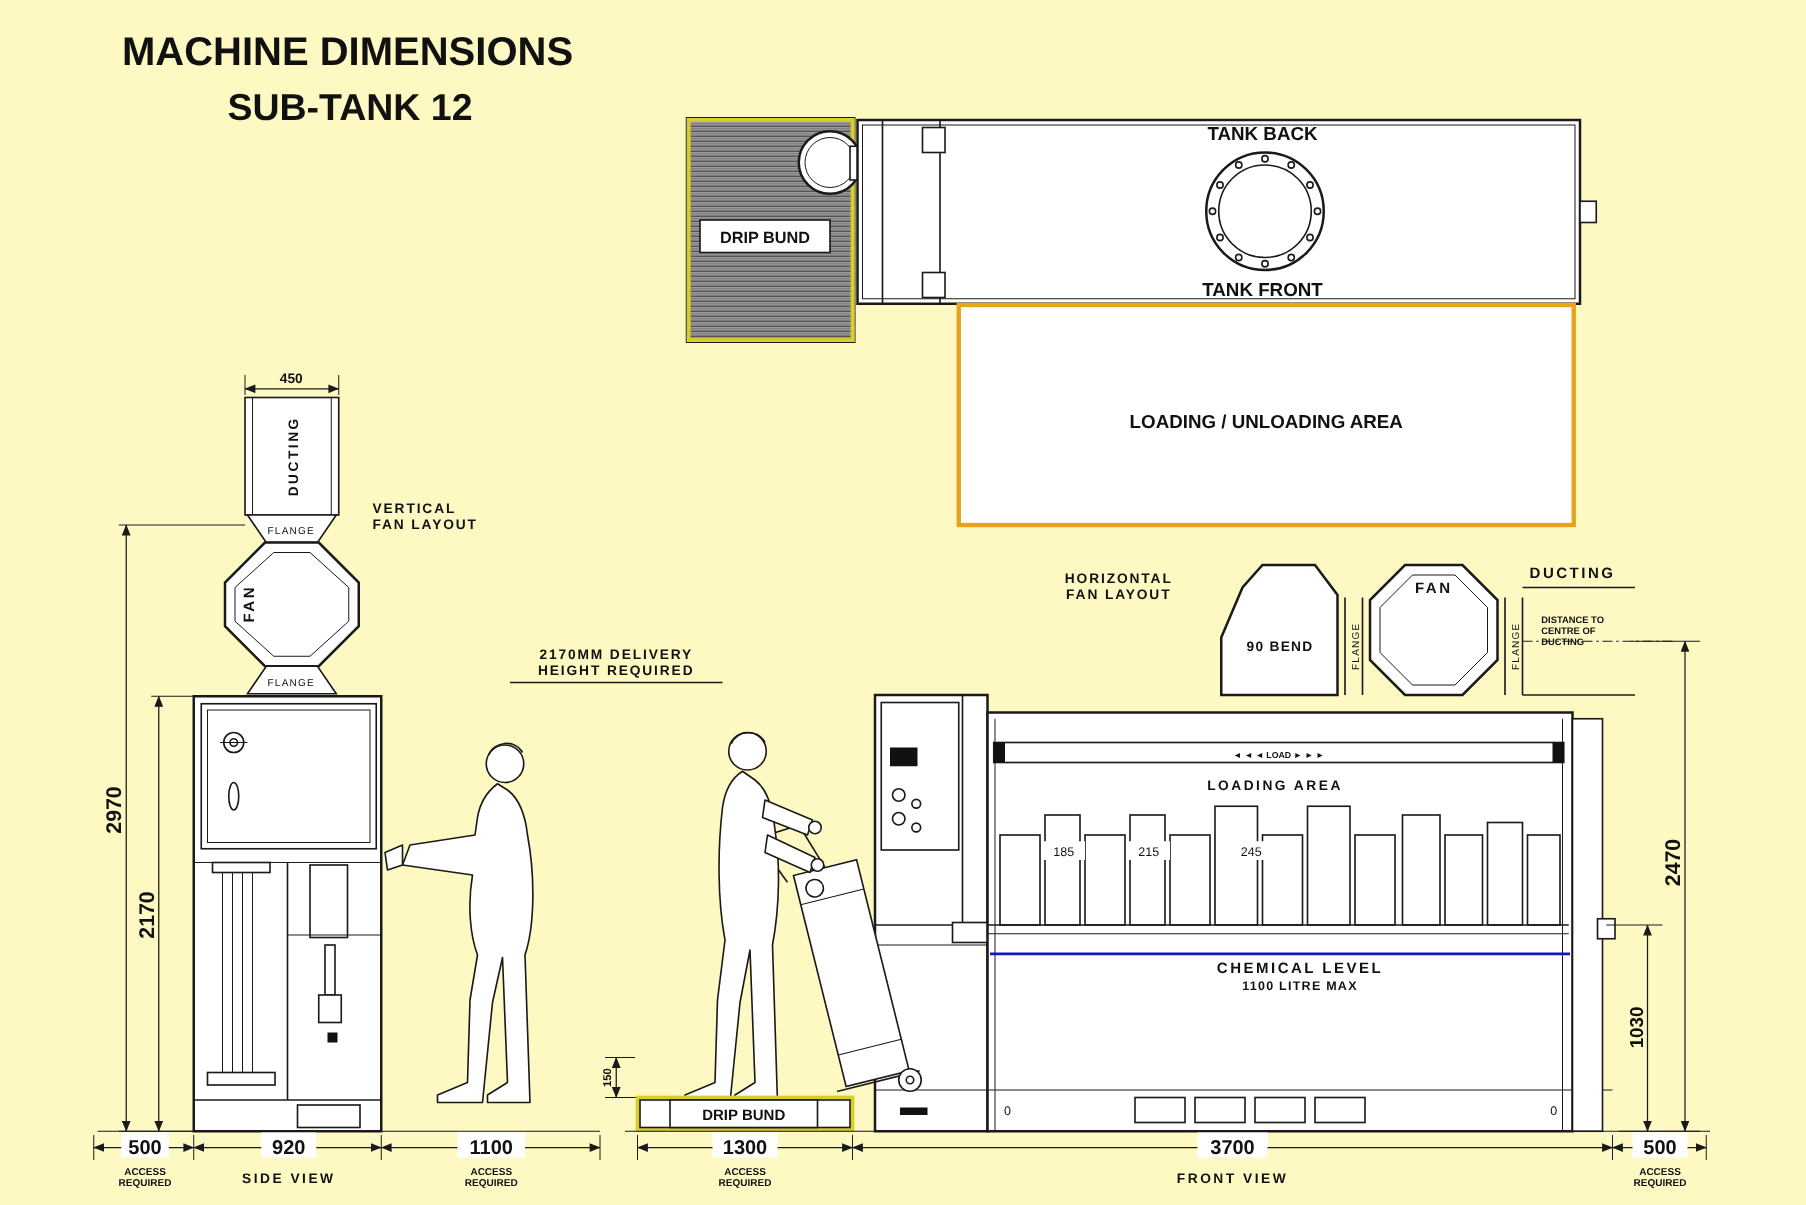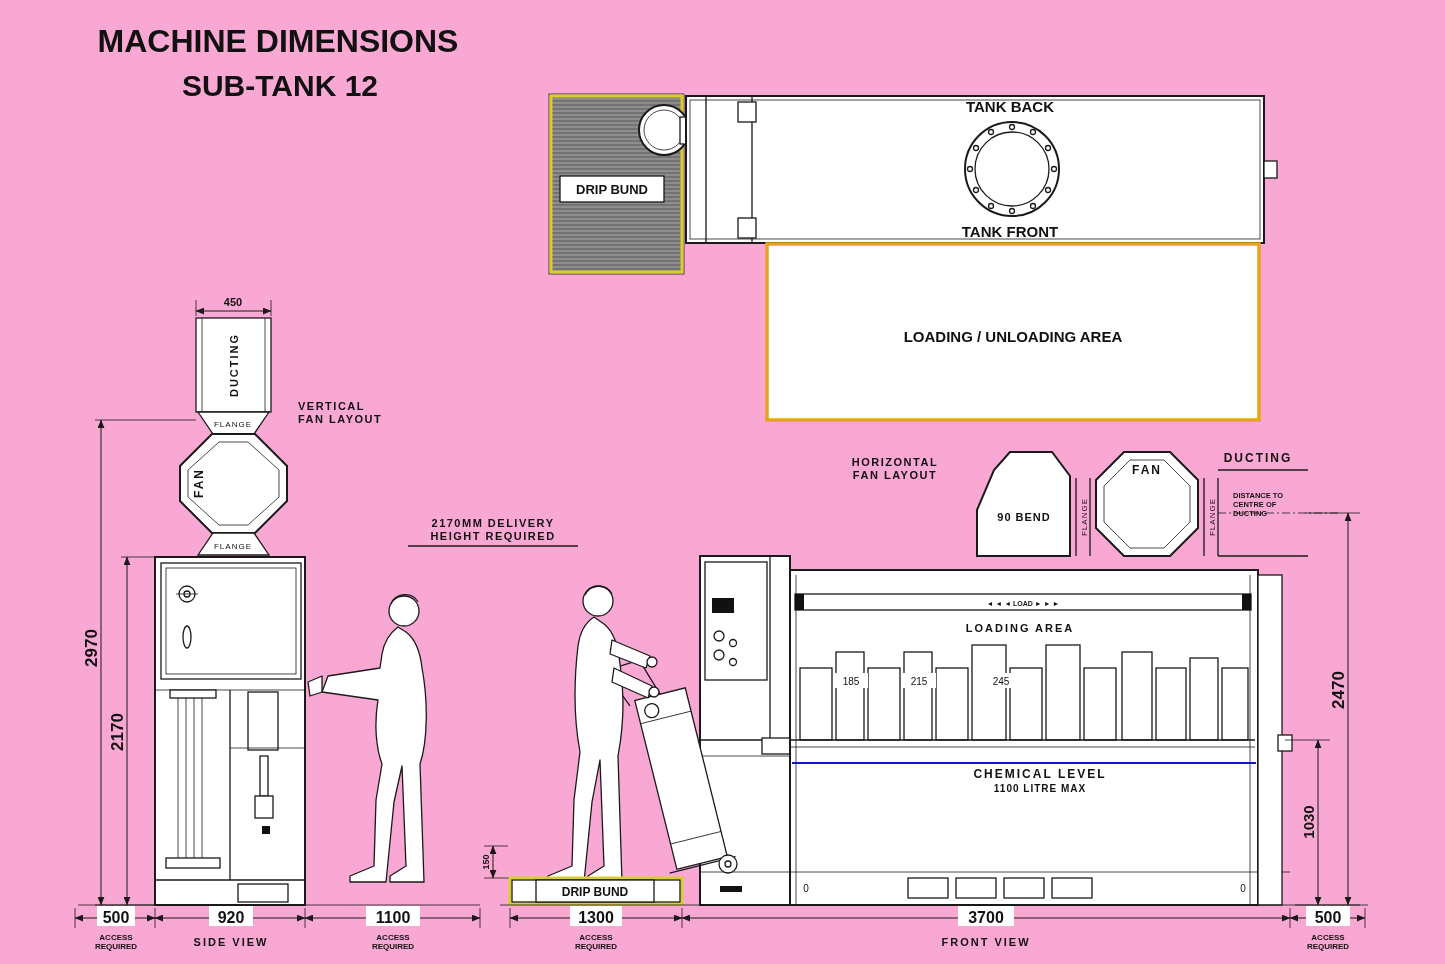--- a/index.html
+++ b/index.html
@@ -1,16 +1,16 @@
 <!DOCTYPE html>
 <html><head>
 <meta charset="utf-8">
 <style>
   html,body{margin:0;padding:0;background:#ffffff;}
-  .wrap{width:1445px;height:964px;position:relative;background:#f9a8d4;overflow:hidden;}
+  .wrap{width:1445px;height:964px;position:relative;background:#fef9c3;overflow:hidden;}
   svg{display:block;}
   .ln{stroke:#1a1a1a;fill:none;stroke-width:1.3;stroke-linejoin:miter;stroke-linecap:butt;}
   .thin{stroke-width:0.8;}
   .w2{stroke-width:2;}
   .fw{fill:#ffffff;}
   .fdark{fill:#111;stroke:none;}
   .person{fill:#fff;stroke:#1a1a1a;stroke-width:1.3;stroke-linejoin:round;}
   .dim{stroke:#1a1a1a;stroke-width:1;fill:none;marker-start:url(#arr);marker-end:url(#arr);}
   text{font-family:"Liberation Sans","DejaVu Sans",sans-serif;fill:#111;}
   .b{font-weight:bold;}

